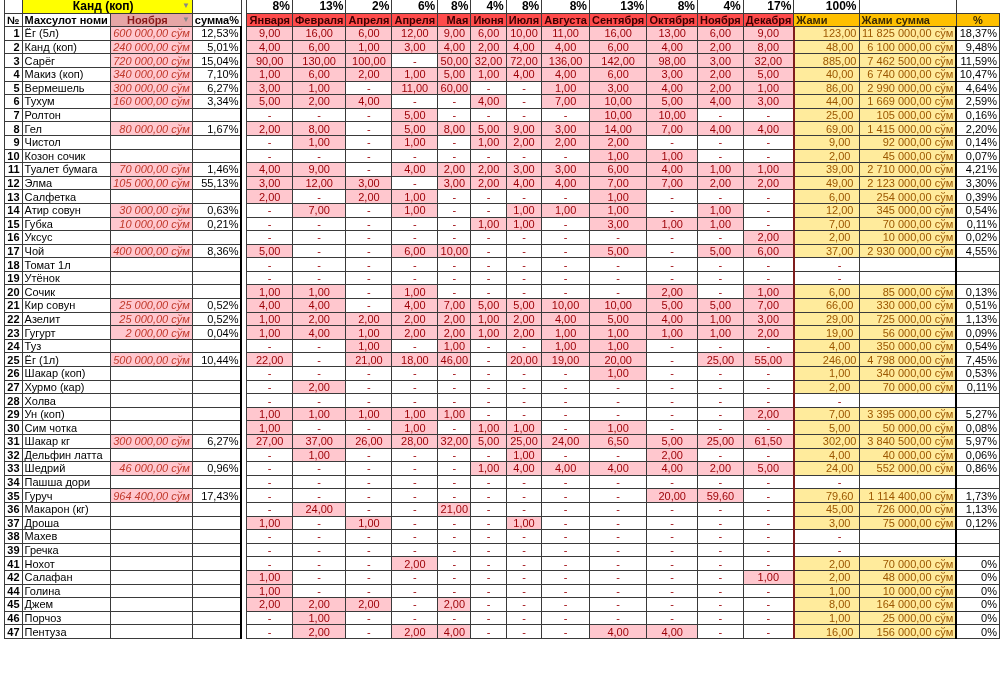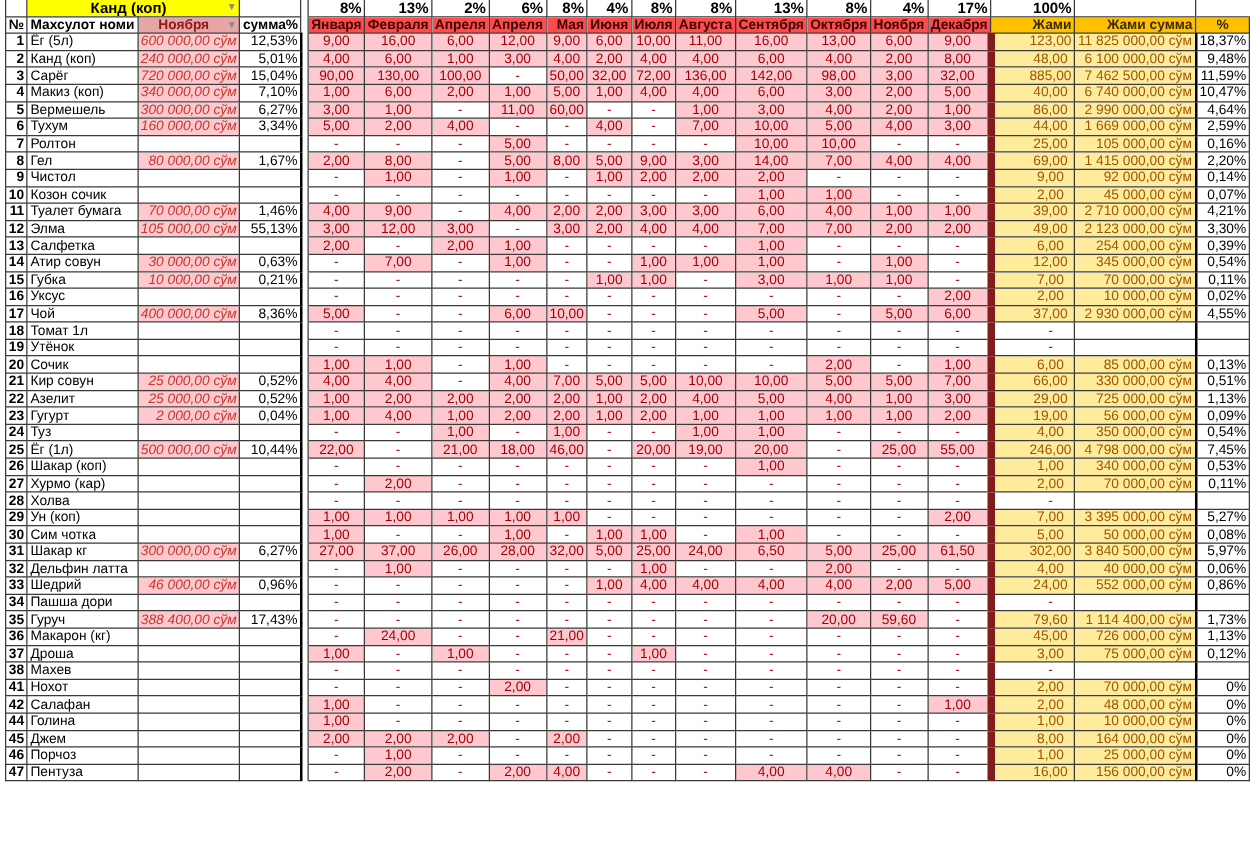--- a/index.html
+++ b/index.html
@@ -9,30 +9,30 @@
   .num { text-align:right; }
   .ctr { text-align:center; }
   .hdr-top td { border-top:none; }
   .sel { background:#ffffff; }
   .title { background:#ffff00; font-weight:bold; font-size:12px; text-align:center; }
   .pct-top { font-weight:bold; text-align:right; font-size:12px; }
   .hdr-no, .hdr-name { font-weight:bold; background:#fff; }
   .hdr-nov { background:#e6a6a6; font-weight:bold; color:#8b1a1a; text-align:center; }
   .hdr-sum { font-weight:bold; text-align:right; }
   .hdr-month { background:#ff4b4b; color:#3b0000; font-weight:bold; text-align:right; }
-  .hdr-total { background:#ffc000; color:#3b2a00; font-weight:bold; text-align:right; }
+  .hdr-total { background:#ffc000; color:#3b2a00; font-weight:bold; text-align:left; }
   .hdr-pct { background:#ffc000; color:#3b2a00; font-weight:bold; text-align:center; }
   .pink { background:#ffc7ce; color:#9c0006; }
   .white-cell { background:#ffffff; color:#9c0006; }
   .yellow { background:#ffeb9c; color:#9c5700; }
   .money { color:#c0392b;font-style:italic; }
   .idx { text-align:right; font-weight:bold; }
   .gap { border-top:none; border-bottom:none; background:#fff; }
   .thick-r { border-right:2px solid #000; }
-  .thick-l { border-left:6px solid #7f1d1d;padding-left:28px; }
+  .thick-l { border-left:2px solid #7f1d1d;padding-left:28px; }
   .dd { float:right; color:#888; font-size:8px; }
 </style>
 </head>
 <body>
 
 <table id="sheet">
   <colgroup>
     <col style="width:26px">
       <col style="width:87px">
       <col style="width:92px">
@@ -844,21 +844,21 @@
         <td class="ctr white-cell">-</td>
         <td class="ctr white-cell">-</td>
         <td class="ctr white-cell">-</td>
         <td class="ctr thick-l white-cell">-</td>
         <td class="num thick-r"></td>
         <td class="num"></td>
       </tr>
       <tr>
         <td class="idx">35</td>
         <td>Гуруч</td>
-        <td class="num money pink">388 400,00 сўм</td>
+        <td class="num money pink">964 400,00 сўм</td>
         <td class="num thick-r">17,43%</td>
         <td class="gap"></td>
         <td class="ctr white-cell">-</td>
         <td class="ctr white-cell">-</td>
         <td class="ctr white-cell">-</td>
         <td class="ctr white-cell">-</td>
         <td class="ctr white-cell">-</td>
         <td class="ctr white-cell">-</td>
         <td class="ctr white-cell">-</td>
         <td class="ctr white-cell">-</td>
@@ -910,20 +910,42 @@
         <td class="ctr white-cell">-</td>
         <td class="ctr white-cell">-</td>
         <td class="ctr white-cell">-</td>
         <td class="ctr thick-l yellow">3,00</td>
         <td class="num thick-r yellow">75 000,00 сўм</td>
         <td class="num">0,12%</td>
       </tr>
       <tr>
         <td class="idx">38</td>
         <td>Махев</td>
+        <td class="num money"></td>
+        <td class="num thick-r"></td>
+        <td class="gap"></td>
+        <td class="ctr white-cell">-</td>
+        <td class="ctr white-cell">-</td>
+        <td class="ctr white-cell">-</td>
+        <td class="ctr white-cell">-</td>
+        <td class="ctr white-cell">-</td>
+        <td class="ctr white-cell">-</td>
+        <td class="ctr white-cell">-</td>
+        <td class="ctr white-cell">-</td>
+        <td class="ctr white-cell">-</td>
+        <td class="ctr white-cell">-</td>
+        <td class="ctr white-cell">-</td>
+        <td class="ctr white-cell">-</td>
+        <td class="ctr thick-l white-cell">-</td>
+        <td class="num thick-r"></td>
+        <td class="num"></td>
+      </tr>
+      <tr>
+        <td class="idx">39</td>
+        <td>Гречка</td>
         <td class="num money"></td>
         <td class="num thick-r"></td>
         <td class="gap"></td>
         <td class="ctr white-cell">-</td>
         <td class="ctr white-cell">-</td>
         <td class="ctr white-cell">-</td>
         <td class="ctr white-cell">-</td>
         <td class="ctr white-cell">-</td>
         <td class="ctr white-cell">-</td>
         <td class="ctr white-cell">-</td>

